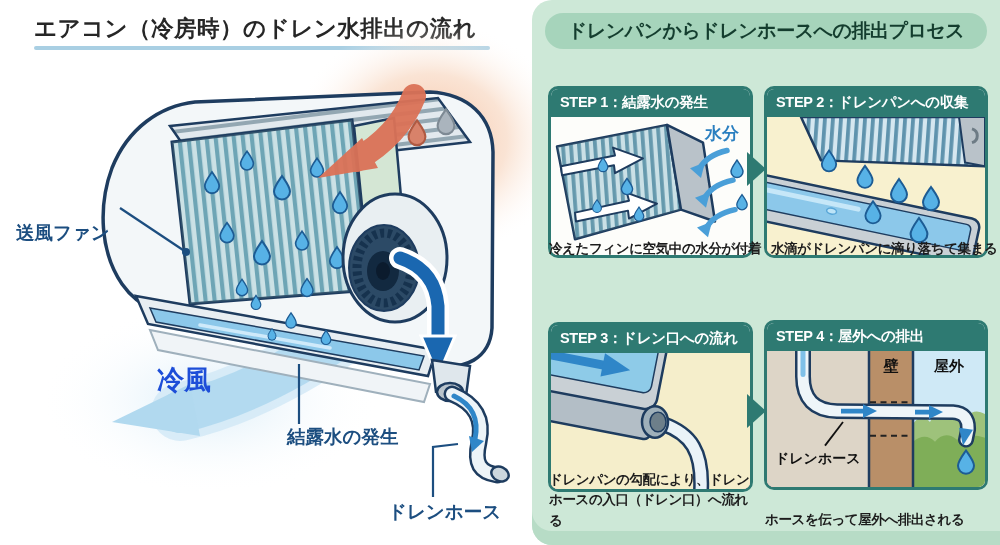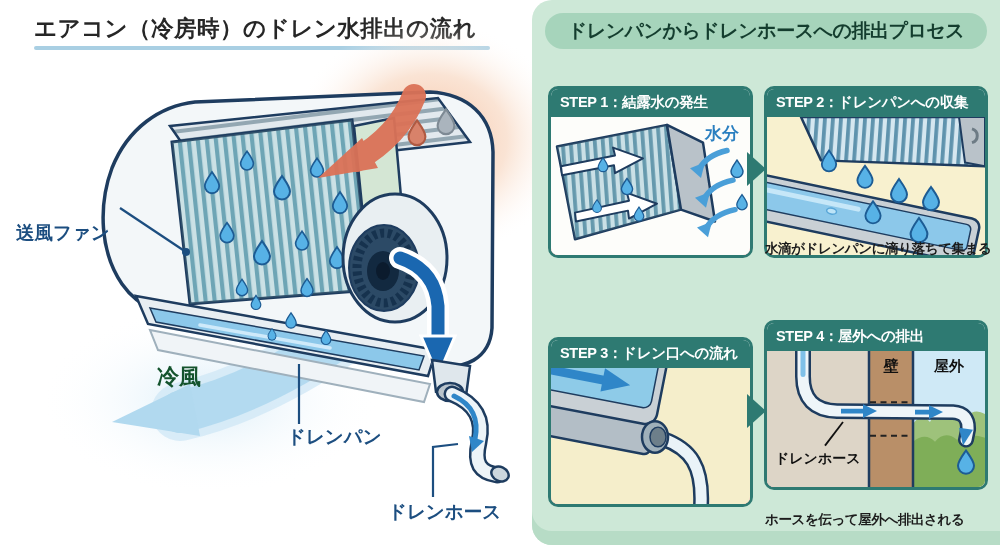--- a/index.html
+++ b/index.html
@@ -7,38 +7,38 @@
   body { font-family:"Liberation Sans","DejaVu Sans",sans-serif; background:#ffffff; position:relative; overflow:hidden; }
 
   
   .left-panel { position:absolute; left:0; top:0; width:532px; height:545px; background:#ffffff; }
   .main-title { position:absolute; left:34px; top:13px; width:470px; font-size:22.5px; font-weight:800; color:#262626; letter-spacing:.5px; white-space:nowrap; }
   .title-underline { position:absolute; left:34px; top:46px; width:456px; height:4px; background:#a9cfe3; border-radius:2px; }
   .ac-illustration { position:absolute; left:0; top:0; width:532px; height:545px; }
   .float-label { position:absolute; font-weight:800; color:#1c4e80; font-size:18.5px; white-space:nowrap; }
   .label-warm { left:357px; top:76px; color:#b35138; font-size:19px; }
   .label-fan { left:16px; top:196px;margin-top:24px; }
-  .label-cool { left:157px; top:362px; color:#14532d; font-size:22px; }
+  .label-cool { left:157px; top:362px; color:#1d4ed8; font-size:27px; }
   .label-pan { left:287px; top:424px; }
   .label-hose { left:388px; top:499px; }
 
   
   .right-panel { position:absolute; left:532px; top:0; width:540px; height:545px; background:#cde8d7; border-radius:20px; box-shadow:inset 0 -14px 0 #b7dcc6; }
   .process-header { position:absolute; left:13px; top:13px; width:442px; height:36px; background:#a6d4bb; border-radius:18px; display:flex; align-items:center; justify-content:center; font-size:19px; font-weight:800; color:#143d2e; letter-spacing:-.5px; white-space:nowrap; }
   .step-card { position:absolute; background:#ffffff; border:3px solid #2e7a72; border-radius:10px; overflow:hidden; display:flex; flex-direction:column;margin-top:24px; }
   .card-1 { left:16px; top:62px; width:205px; height:172px; }
   .card-2 { left:232px; top:62px; width:224px; height:172px; }
-  .card-3 { left:16px; top:313px; width:205px; height:170px; }
+  .card-3 { left:16px; top:298px; width:205px; height:170px; }
   .card-4 { left:232px; top:296px; width:224px; height:170px;justify-content:flex-end; }
   .step-header { background:#2e7a72; color:#ffffff; font-size:14.5px; font-weight:700; padding:4px 9px 5px; letter-spacing:-.3px; white-space:nowrap; }
   .step-image { flex:1; position:relative; background:#fca5a5;padding-left:25px; }
   .step-image svg { position:absolute; inset:0; width:100%; height:100%; }
   .caption { position:absolute; font-size:13.5px; font-weight:700; color:#1c1c1c; letter-spacing:-.4px; }
   .cap-1 { left:17px; top:240px; white-space:nowrap; }
-  .cap-2 { left:233px; top:240px; white-space:nowrap;text-align:center; }
+  .cap-2 { left:239px; top:240px; white-space:nowrap;text-align:center; }
   .cap-3 { left:17px; top:470px; width:212px; line-height:1.5; }
   .cap-4 { left:233px; top:470px; white-space:nowrap;margin-top:41px; }
   .chevron { position:absolute; width:20px; height:34px; }
   .chev-1 { left:215px; top:152px; }
   .chev-2 { left:215px; top:394px; }
 </style>
 </head>
 <body>
 
 <div class="left-panel">
@@ -150,21 +150,21 @@
     <g stroke="#1c4e80" stroke-width="2.2" fill="none">
       <line x1="120" y1="208" x2="186" y2="252"></line>
       <circle cx="186" cy="252" r="4" fill="#1c4e80" stroke="none"></circle>
       <line x1="299" y1="364" x2="299" y2="424"></line>
       <polyline points="433,497 433,447 458,444"></polyline>
     </g>
   </svg>
 
   <div class="float-label label-fan">送風ファン</div>
   <div class="float-label label-cool">冷風</div>
-  <div class="float-label label-pan">ドレンパン</div>
+  <div class="float-label label-pan">結露水の発生</div>
   <div class="float-label label-hose">ドレンホース</div>
 </div>
 
 <div class="right-panel">
   <div class="process-header">ドレンパンからドレンホースへの排出プロセス</div>
 
   <div class="step-card card-1">
     <div class="step-header">STEP 1：結露水の発生</div>
     <div class="step-image">
       <svg viewBox="0 0 199 140" preserveAspectRatio="none">
@@ -284,21 +284,23 @@
         </g>
         <use href="#s4-drop" transform="translate(199,112)"></use>
         <line x1="58" y1="96" x2="76" y2="72" stroke="#101010" stroke-width="1.8"></line>
         <text x="124" y="20" text-anchor="middle" font-size="15" font-weight="bold" fill="#101010">壁</text>
         <text x="182" y="20" text-anchor="middle" font-size="15" font-weight="bold" fill="#101010">屋外</text>
         <text x="8" y="114" font-size="14" font-weight="bold" fill="#101010">ドレンホース</text>
       </svg>
     </div>
   </div>
 
+  <div class="caption cap-1">冷えたフィンに空気中の水分が付着</div>
   <div class="caption cap-2">水滴がドレンパンに滴り落ちて集まる</div>
+  <div class="caption cap-3">ドレンパンの勾配により、ドレンホースの入口（ドレン口）へ流れる</div>
   <div class="caption cap-4">ホースを伝って屋外へ排出される</div>
 
   <svg class="chevron chev-1" viewBox="0 0 20 34">
       <polygon points="0,0 0,34 19,17" fill="#2e7a72"></polygon>
     </svg>
   <svg class="chevron chev-2" viewBox="0 0 20 34">
       <polygon points="0,0 0,34 19,17" fill="#2e7a72"></polygon>
     </svg>
 </div>
 

